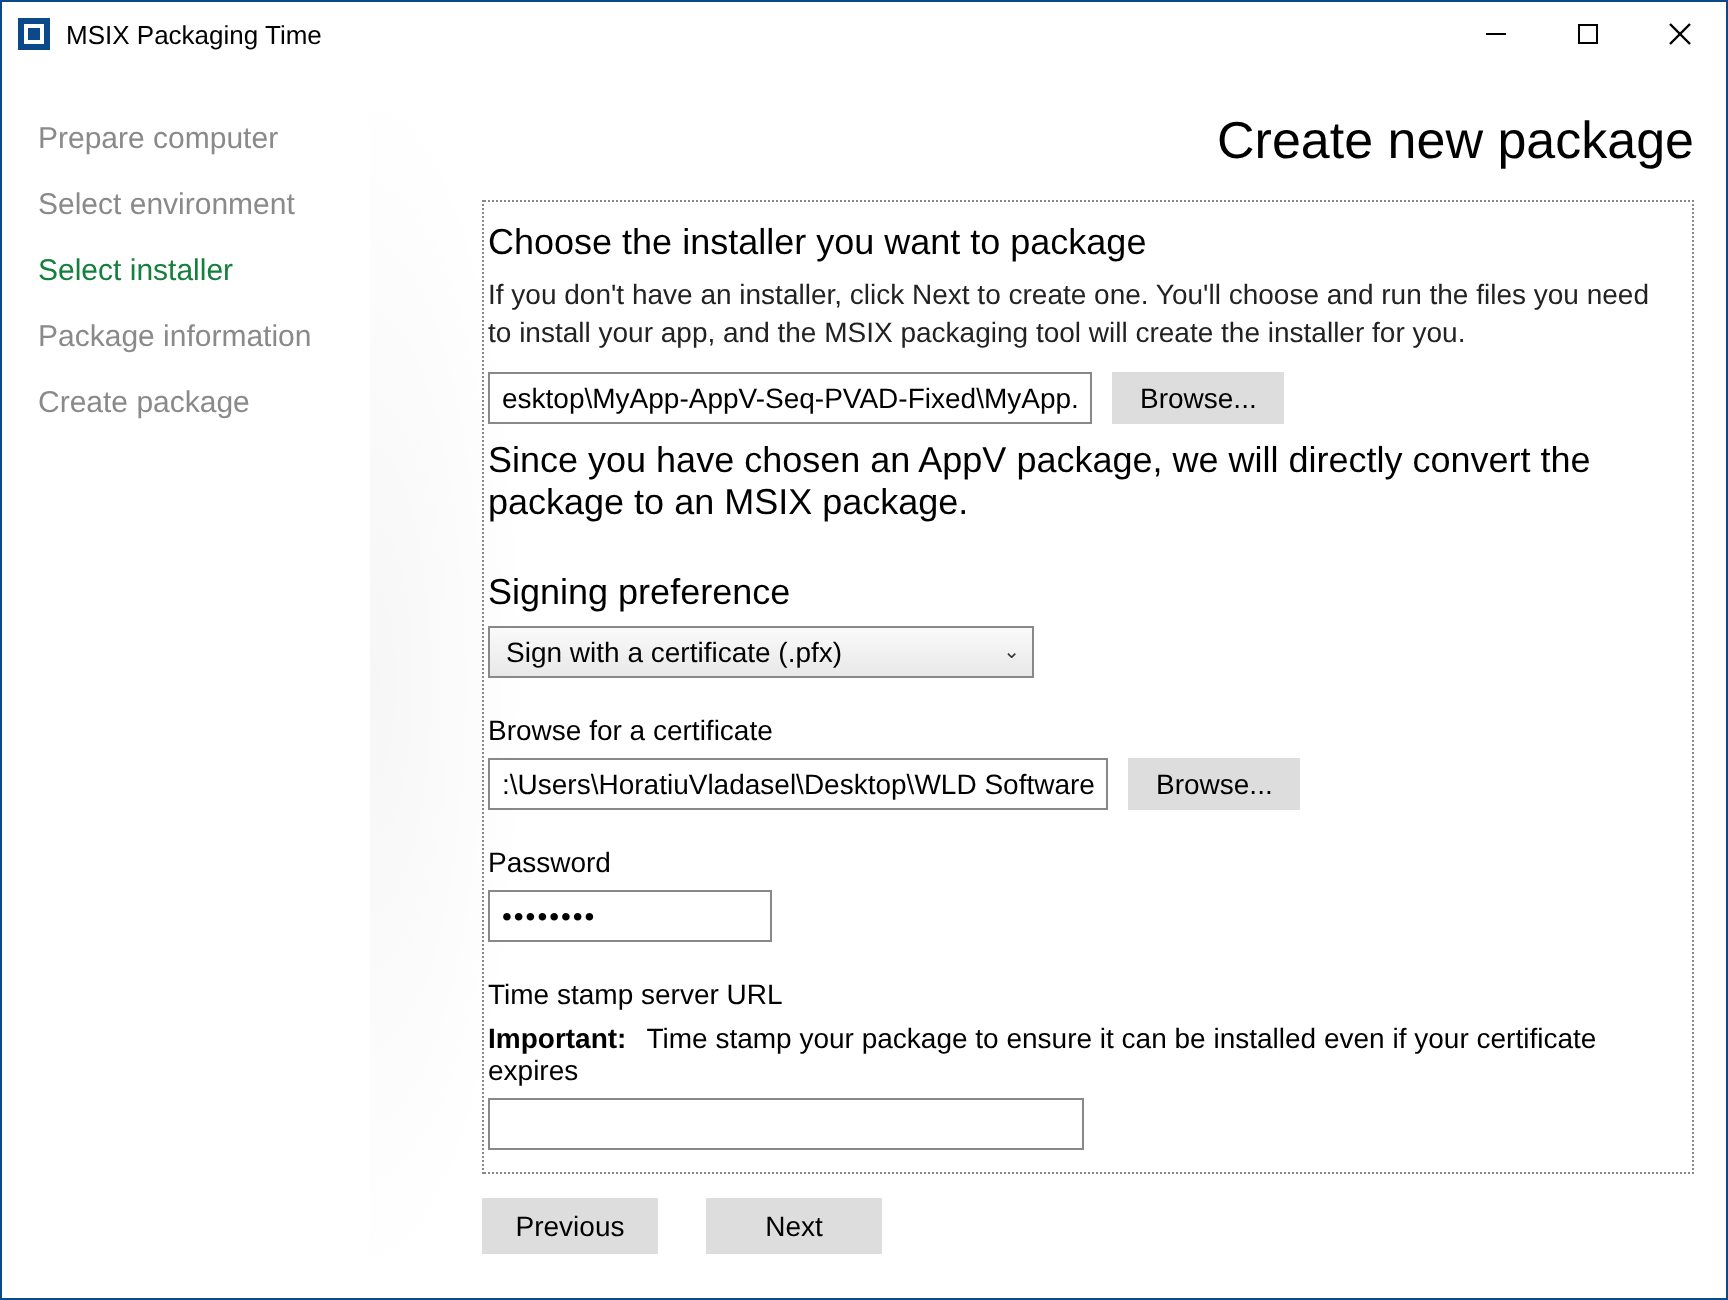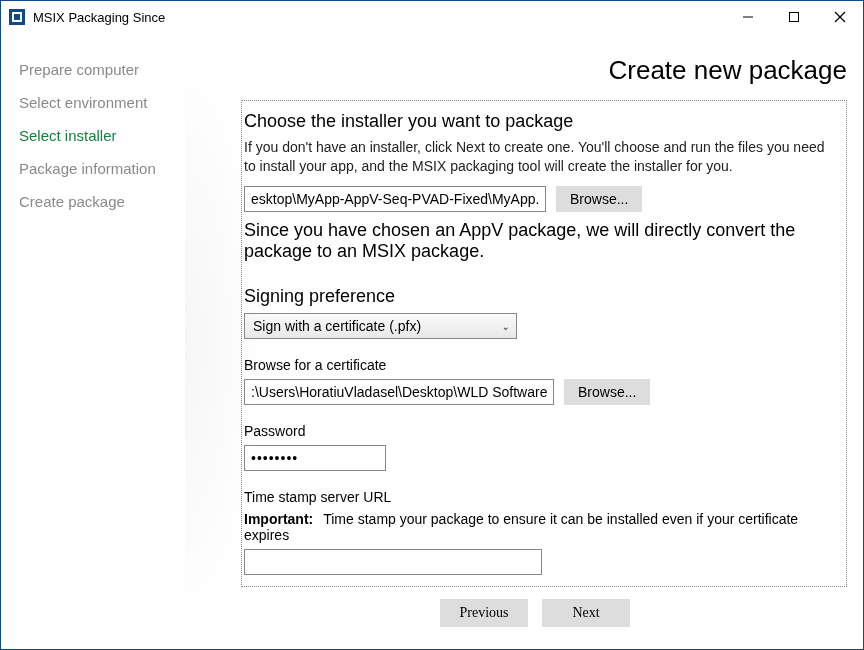--- a/index.html
+++ b/index.html
@@ -69,40 +69,40 @@
     position: absolute; right: 6px; top: 50%; transform: translateY(-50%); font-size: 10px; color: #333;
   }
   .label { font-size: 14px; margin-bottom: 6px; margin-top: 18px; }
   .field-block { margin-top: 6px; }
   .cert-path { width: 310px; }
   .password-field { width: 142px; letter-spacing: 1px; }
   .timestamp-input { width: 298px; }
   .important-row { font-size: 14px; margin-bottom: 6px; }
   .important-row .imp { font-weight: 600; margin-right: 10px; }
   .footer {
-    height: 52px; display: flex; justify-content: center; align-items: center; gap: 14px; padding-right: 18px; font-family: Liberation Serif, serif;
+    height: 52px; display: flex; justify-content: flex-start; align-items: center; gap: 24px; padding-right: 18px;
   }
   .footer .btn-gray { min-width: 88px; height: 28px; }
   .note { font-size: 18px; margin-bottom: 16px;}
   .sec2 { margin-top: 24px; }
 </style>
 </head>
 <body>
 
 <div class="window">
 
   <div class="titlebar">
     <span class="app-icon">
       <svg viewBox="0 0 16 16">
           <rect x="0" y="0" width="16" height="16" fill="#0b4a8a"></rect>
           <rect x="3" y="3" width="10" height="10" fill="#fff"></rect>
           <rect x="5" y="5" width="6" height="6" fill="#0b4a8a"></rect>
         </svg>
     </span>
-    <span class="title">MSIX Packaging Since</span>
+    <span class="title">MSIX Packaging Time</span>
     <div class="window-controls">
       <div class="ctrl">
         <svg viewBox="0 0 12 12">
             <line x1="1" y1="6" x2="11" y2="6" stroke="#000" stroke-width="1"></line>
           </svg>
       </div>
       <div class="ctrl">
         <svg viewBox="0 0 12 12">
             <rect x="1.5" y="1.5" width="9" height="9" fill="none" stroke="#000" stroke-width="1"></rect>
           </svg>

